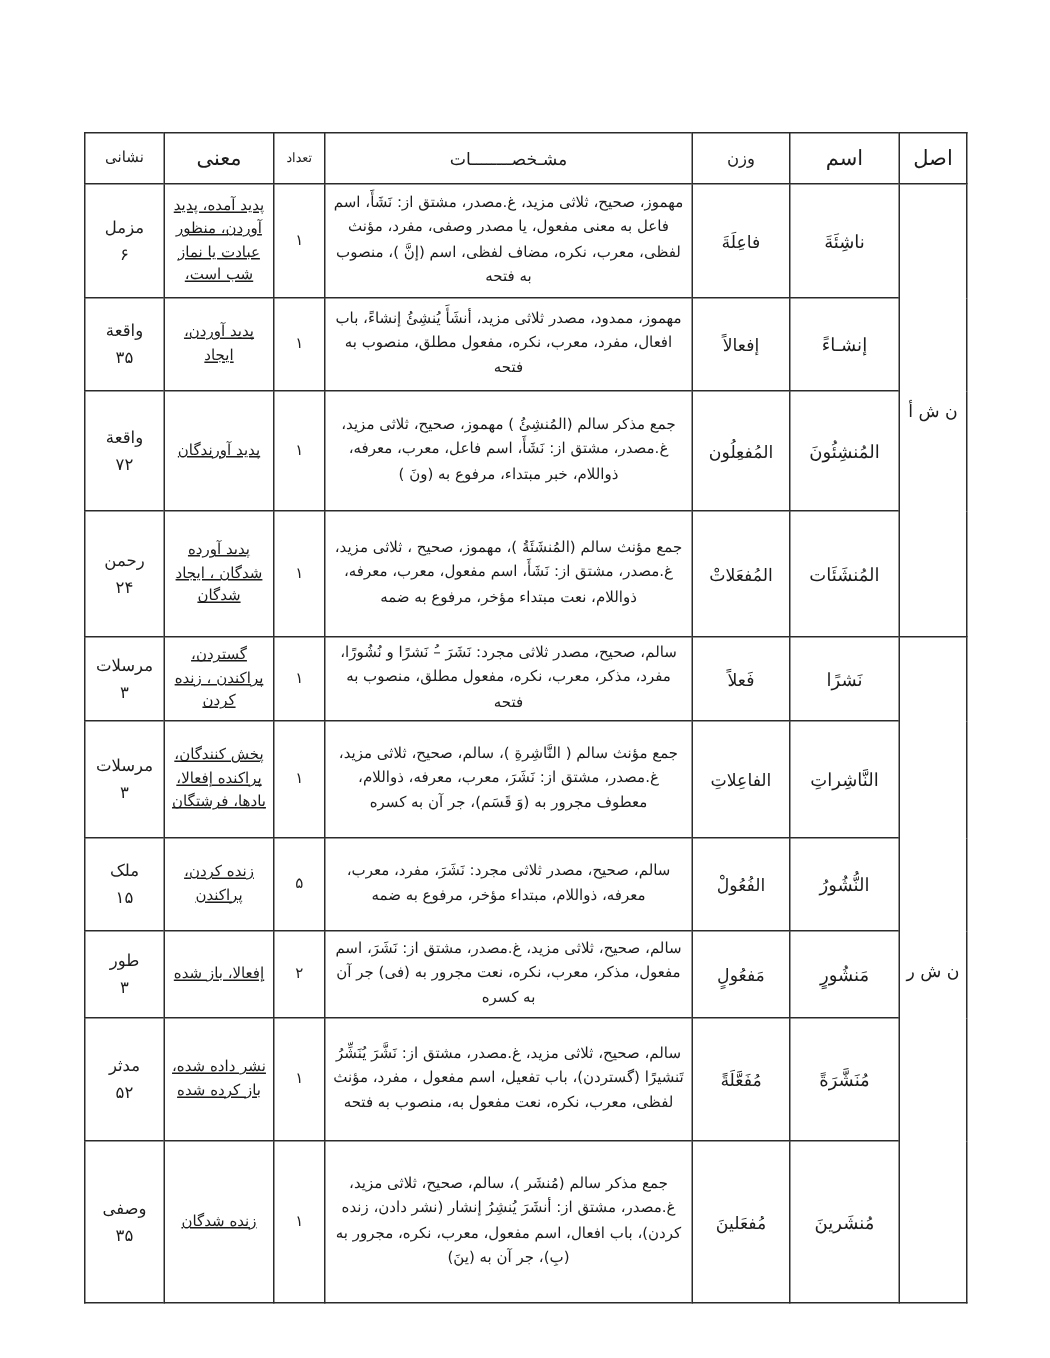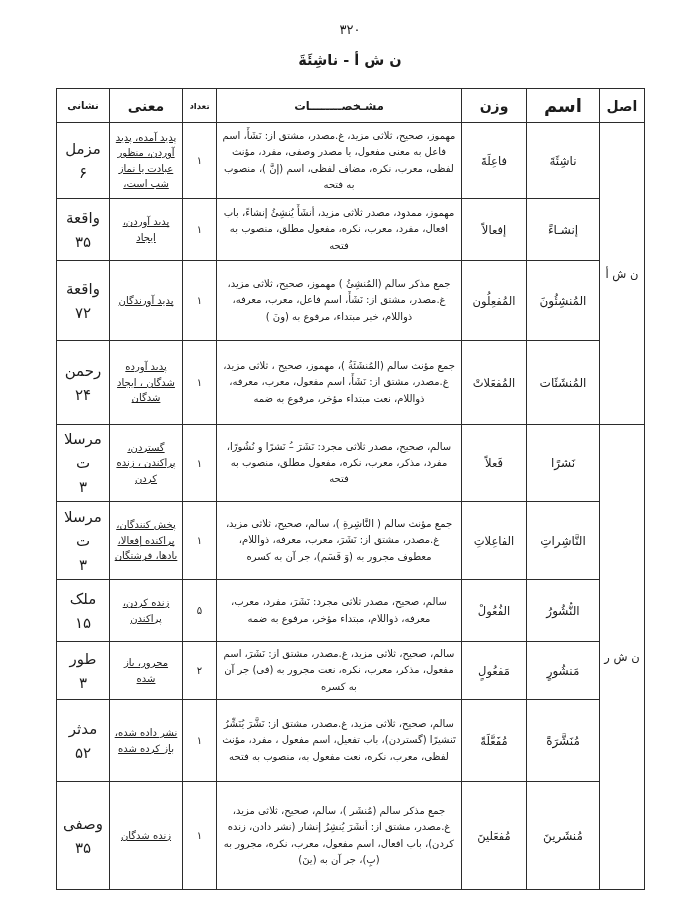--- a/index.html
+++ b/index.html
@@ -20,48 +20,46 @@
   table.main{
     position:absolute;top:88px;right:55px;
     width:588px;border-collapse:collapse;table-layout:fixed;
     direction:rtl;
   }
   table.main td,table.main th{
     border:1px solid #2b2b2b;
     padding:2px 4px;vertical-align:middle;text-align:center;
     overflow:hidden;word-wrap:break-word;
   }
-  th{font-weight:bold;margin-top:36px;}
+  th{font-weight:normal;margin-top:36px;}
   .h-asl{font-size:14px;}
-  .h-esm{font-size:18px;}
-  .h-vazn{font-size:14px;}
+  .h-esm{font-size:14px;}
+  .h-vazn{font-size:11px;}
   .h-mosh{font-size:11.5px;}
   .h-tedad{font-size:8.5px;}
   .h-mani{font-size:14px;}
   .h-neshani{font-size:10px;}
   td.asl{vertical-align:top;font-size:11.5px;padding-top:8px;}
   td.esm{font-size:12px;}
   td.vazn{font-size:11.5px;}
   td.mosh{font-size:10px;line-height:1.62;padding:3px 7px;margin-left:41px;}
   td.tedad{font-size:10px;}
   td.mani{font-size:10px;line-height:1.55;text-decoration:underline;}
-  td.neshani{font-size:15px;line-height:1.6;}
+  td.neshani{font-size:11px;line-height:1.6;}
   tr.hdr{height:34px;}
   tr.r1{height:76px;} tr.r2{height:62px;} tr.r3{height:80px;}
   tr.r4{height:84px;} tr.r5{height:56px;} tr.r6{height:78px;}
   tr.r7{height:62px;} tr.r8{height:58px;} tr.r9{height:82px;}
   tr.r10{height:108px;}
 </style>
 </head>
 <body>
 
 <div class="page">
 
-  <div class="page-number">۳۲۰</div>
-  <div class="doc-title">ن ش أ - ناشِئَةَ</div>
 
   <table class="main">
     <colgroup>
       <col style="width:45px">
         <col style="width:73px">
         <col style="width:65px">
       <col style="width:245px">
         <col style="width:34px">
         <col style="width:73px">
       <col style="width:53px">
@@ -162,21 +160,21 @@
         <div>ملک</div>
         <div>۱۵</div>
       </td>
     </tr>
 
     <tr class="r8">
       <td class="esm">مَنشُورٍ</td>
       <td class="vazn">مَفعُولٍ</td>
       <td class="mosh">سالم، صحیح، ثلاثی مزید، غ.مصدر، مشتق از: نَشَرَ، اسم مفعول، مذکر، معرب، نکره، نعت مجرور به (فی) جر آن به کسره</td>
       <td class="tedad">۲</td>
-      <td class="mani">مجرور، باز شده</td>
+      <td class="mani">إفعالا، باز شده</td>
       <td class="neshani">
         <div>طور</div>
         <div>۳</div>
       </td>
     </tr>
 
     <tr class="r9">
       <td class="esm">مُنَشَّرَةً</td>
       <td class="vazn">مُفَعَّلَةً</td>
       <td class="mosh">سالم، صحیح، ثلاثی مزید، غ.مصدر، مشتق از: نَشَّرَ یُنَشِّرُ تَنشیرًا (گستردن)، باب تفعیل، اسم مفعول ، مفرد، مؤنث لفظی، معرب، نکره، نعت مفعول به، منصوب به فتحه</td>

